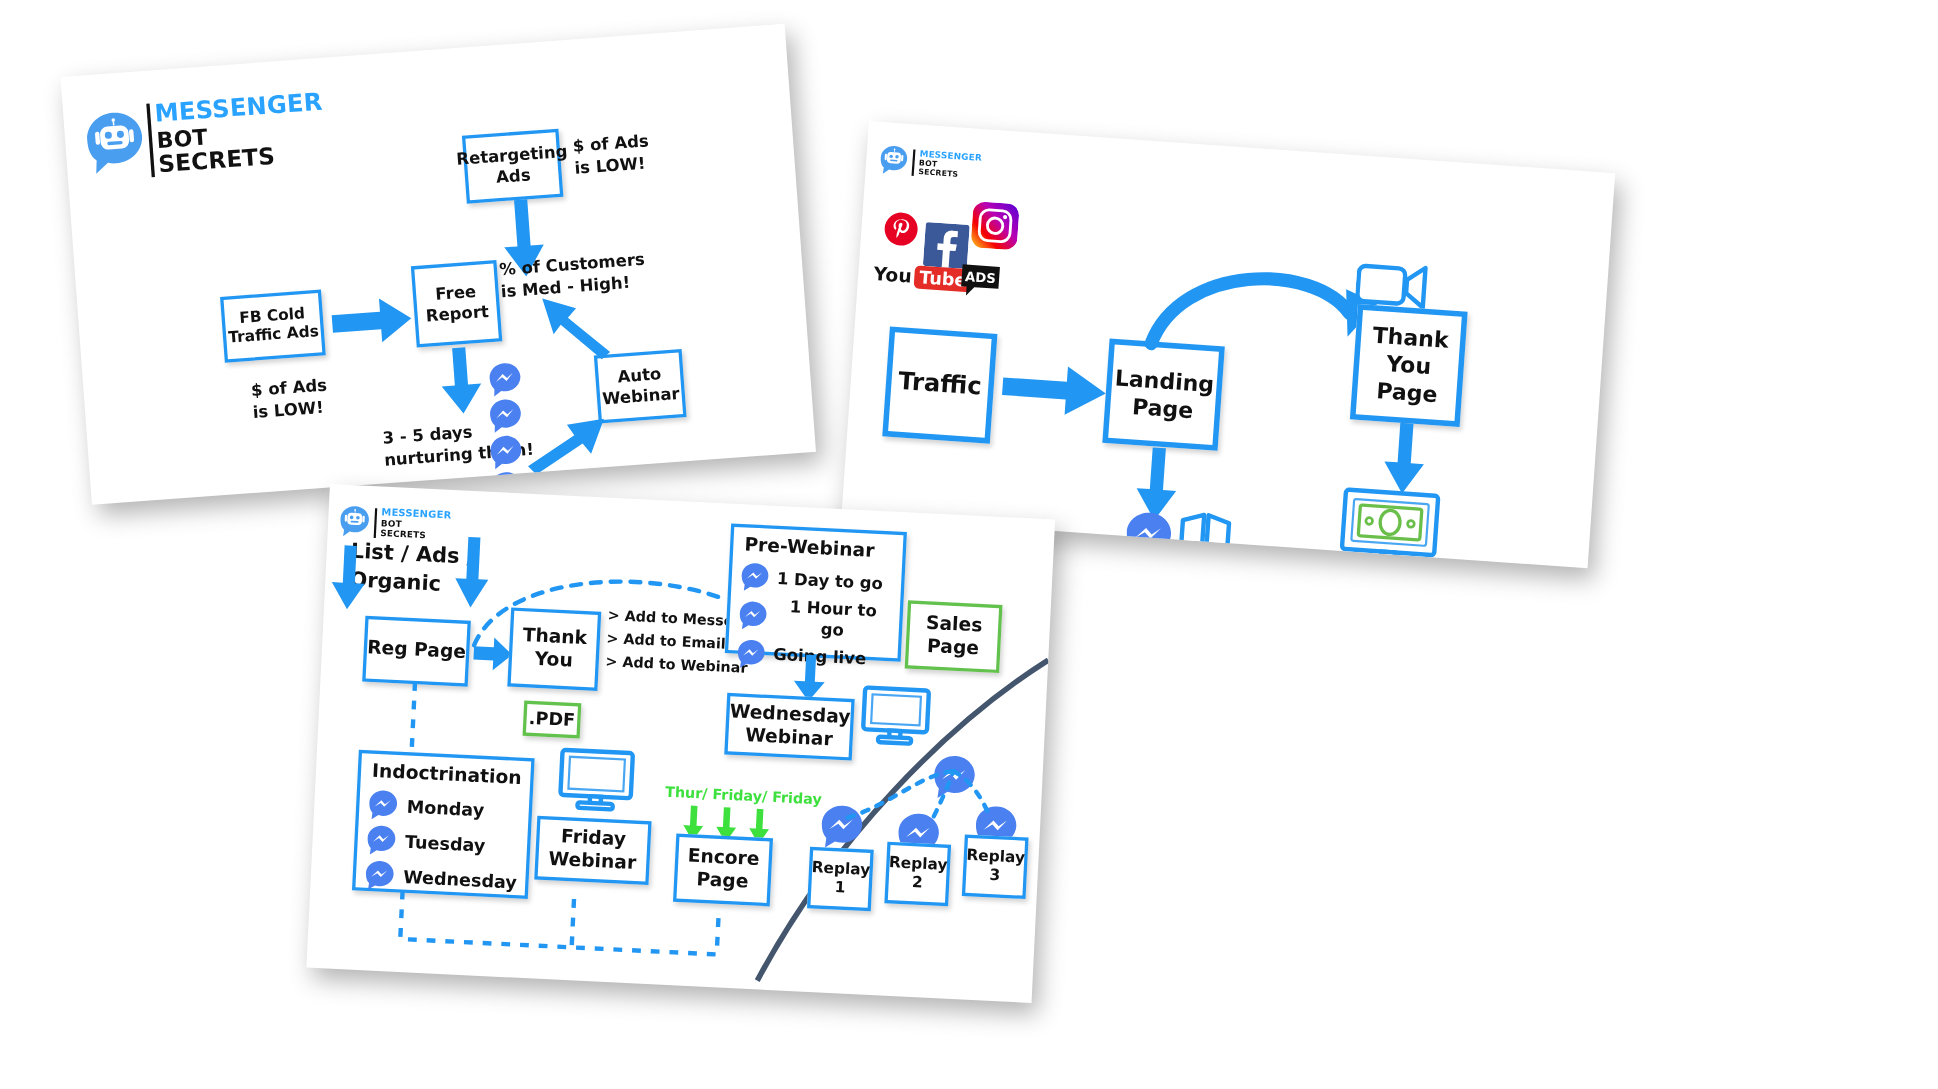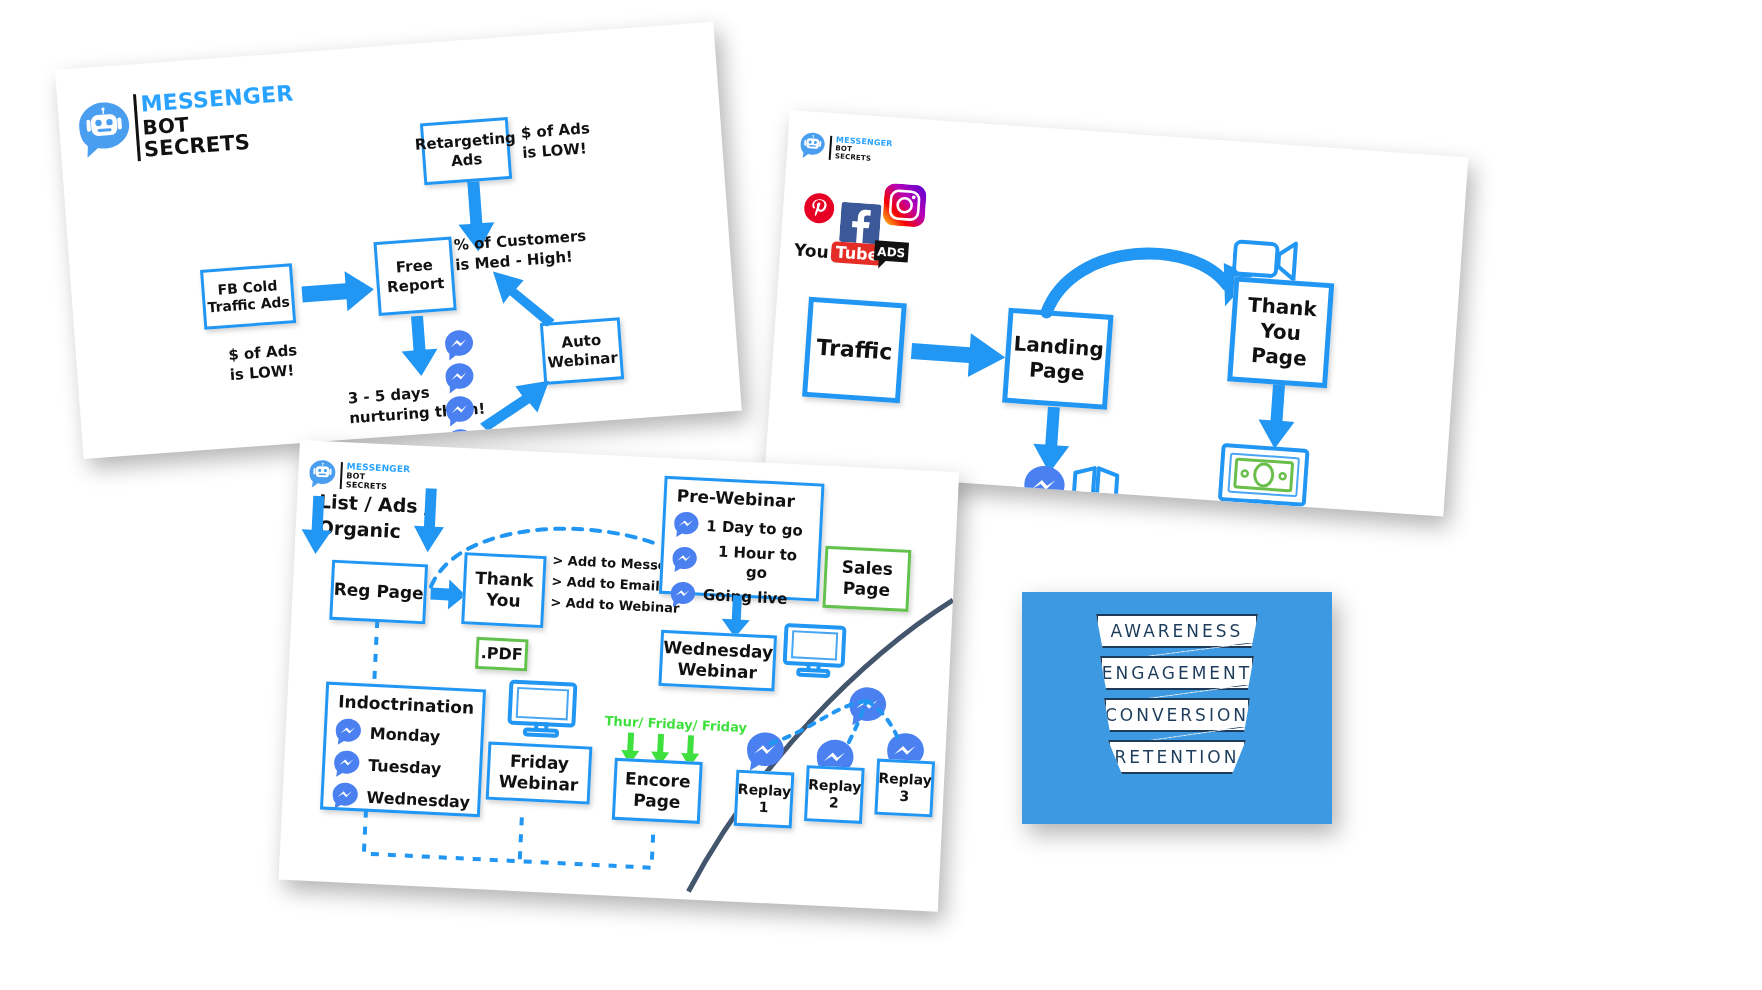--- a/index.html
+++ b/index.html
@@ -521,23 +521,14 @@
 3</div>
 
     <div class="arrow" style="left:72px;top:366px;">
       <svg width="320" height="58">
         <path d="M12 0 L12 44 L300 44 L300 8" fill="none" stroke="#2196f3" stroke-width="4" stroke-dasharray="8 9"></path>
         <path d="M168 0 L168 44" fill="none" stroke="#2196f3" stroke-width="4" stroke-dasharray="8 9"></path>
       </svg>
     </div>
   </div>
 
-  <div class="funnel" style="left:1022px;top:592px;width:310px;height:232px;">
-    <div class="fstage" style="left:74px;top:22px;width:158px;height:30px;clip-path:polygon(0 0,100% 0,96% 100%,4% 100%);">AWARENESS</div>
-    <div class="fconn" style="left:78px;top:51px;width:150px;height:15px;background:repeating-linear-gradient(45deg,#cfd8e3 0 2px,#fff 2px 4px);border:2px solid #1d3c5c;clip-path:polygon(0 100%,96% 0,100% 0,4% 100%);"></div>
-    <div class="fstage" style="left:78px;top:64px;width:150px;height:30px;clip-path:polygon(0 0,100% 0,96% 100%,4% 100%);">ENGAGEMENT</div>
-    <div class="fconn" style="left:82px;top:93px;width:142px;height:15px;background:repeating-linear-gradient(45deg,#cfd8e3 0 2px,#fff 2px 4px);border:2px solid #1d3c5c;clip-path:polygon(0 100%,96% 0,100% 0,4% 100%);"></div>
-    <div class="fstage" style="left:82px;top:106px;width:142px;height:30px;clip-path:polygon(0 0,100% 0,96% 100%,4% 100%);">CONVERSION</div>
-    <div class="fconn" style="left:86px;top:135px;width:134px;height:15px;background:repeating-linear-gradient(45deg,#cfd8e3 0 2px,#fff 2px 4px);border:2px solid #1d3c5c;clip-path:polygon(0 100%,96% 0,100% 0,4% 100%);"></div>
-    <div class="fstage" style="left:86px;top:148px;width:134px;height:30px;clip-path:polygon(0 0,100% 0,90% 100%,10% 100%);">RETENTION</div>
-  </div>
 
 </div>
 
 </body></html>

